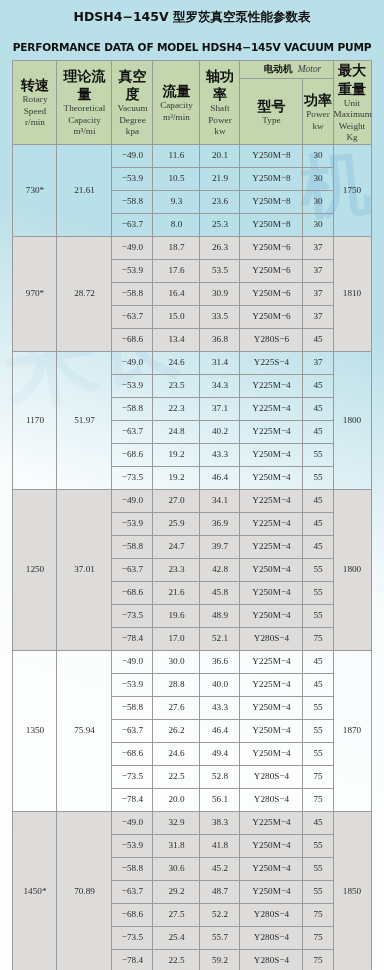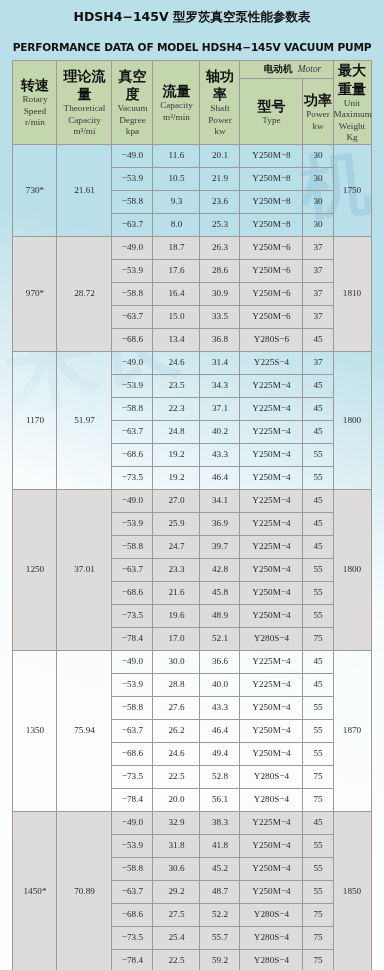--- a/index.html
+++ b/index.html
@@ -268,21 +268,21 @@
           <td>−49.0</td>
           <td>18.7</td>
           <td>26.3</td>
           <td>Y250M−6</td>
           <td>37</td>
           <td class="grp" rowspan="5">1810</td>
         </tr>
         <tr class="band-dark">
           <td>−53.9</td>
           <td>17.6</td>
-          <td>28.6</td>
+          <td>53.5</td>
           <td>Y250M−6</td>
           <td>37</td>
         </tr>
         <tr class="band-dark">
           <td>−58.8</td>
           <td>16.4</td>
           <td>30.9</td>
           <td>Y250M−6</td>
           <td>37</td>
         </tr>

